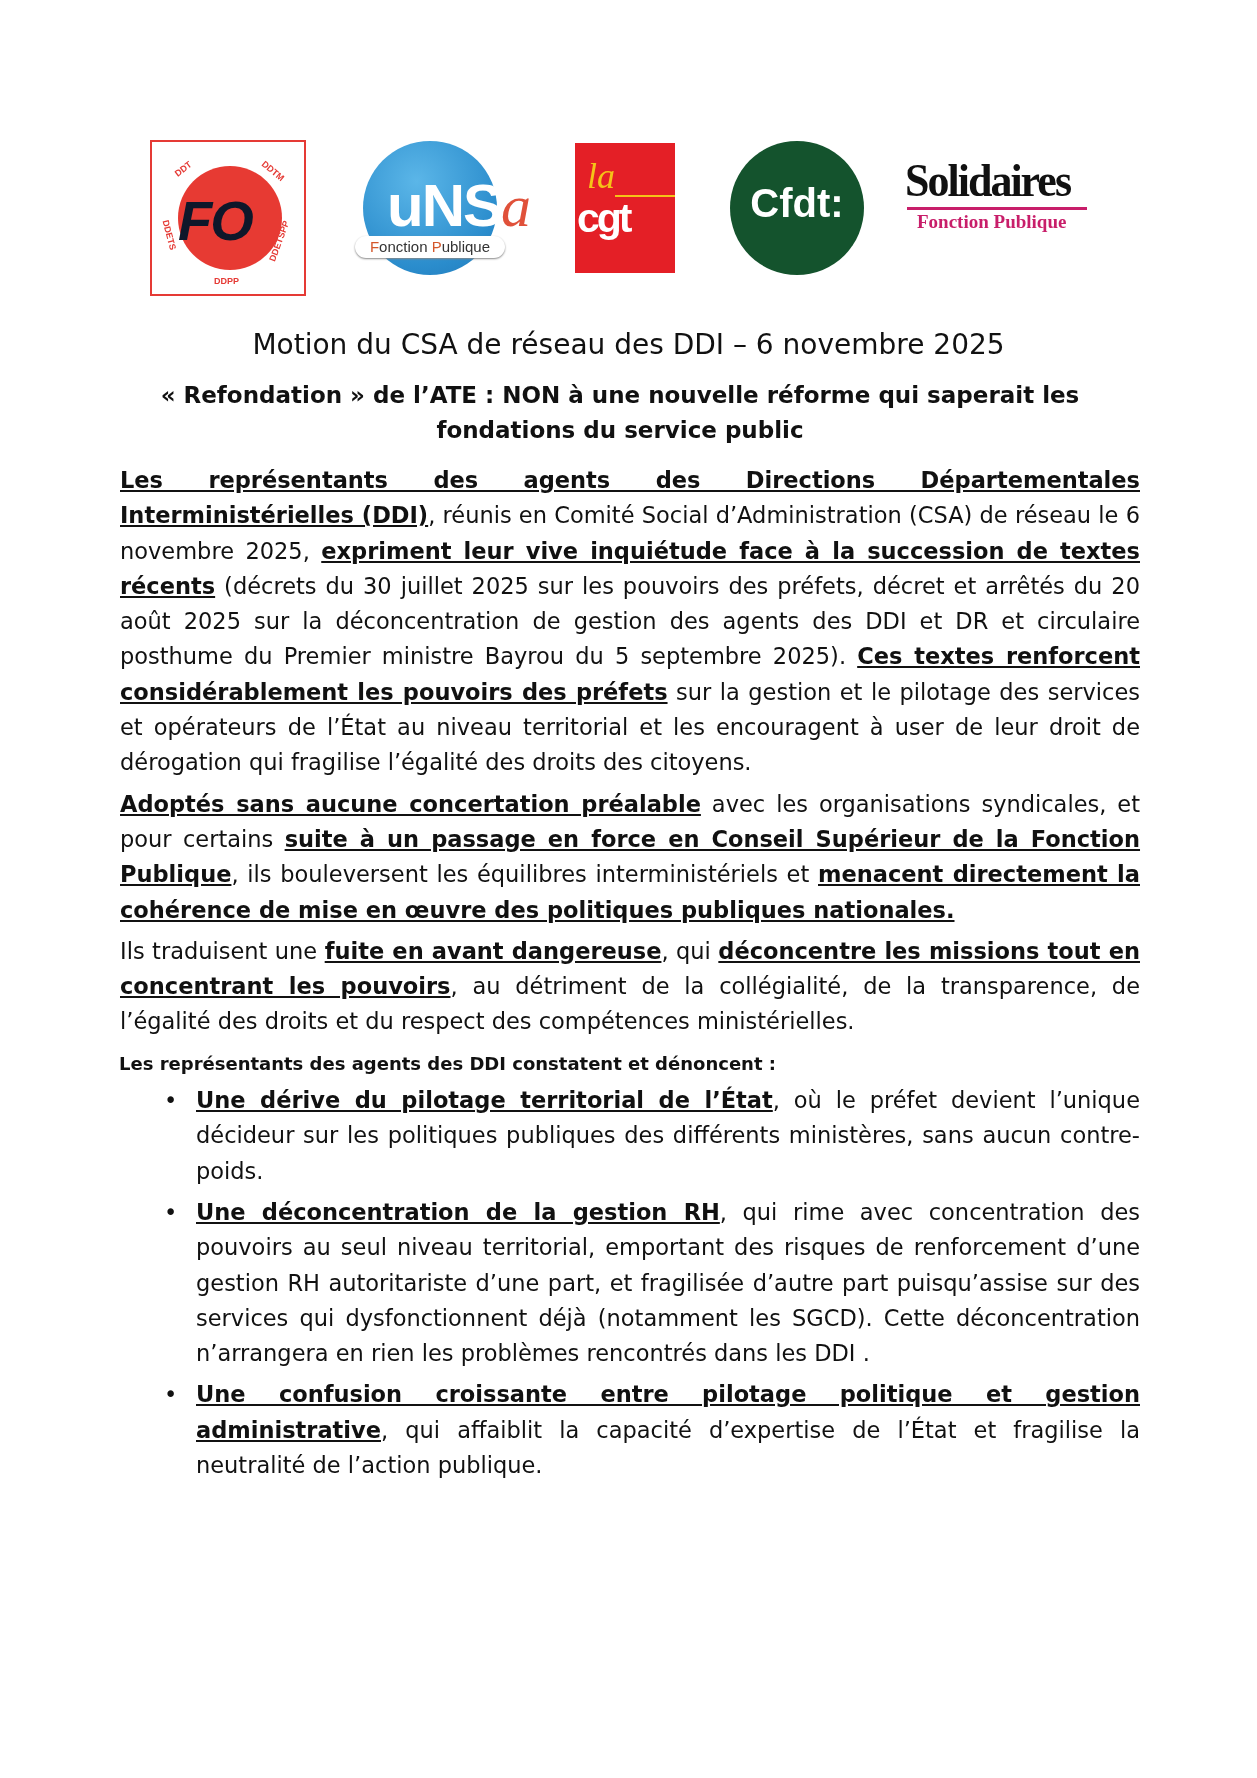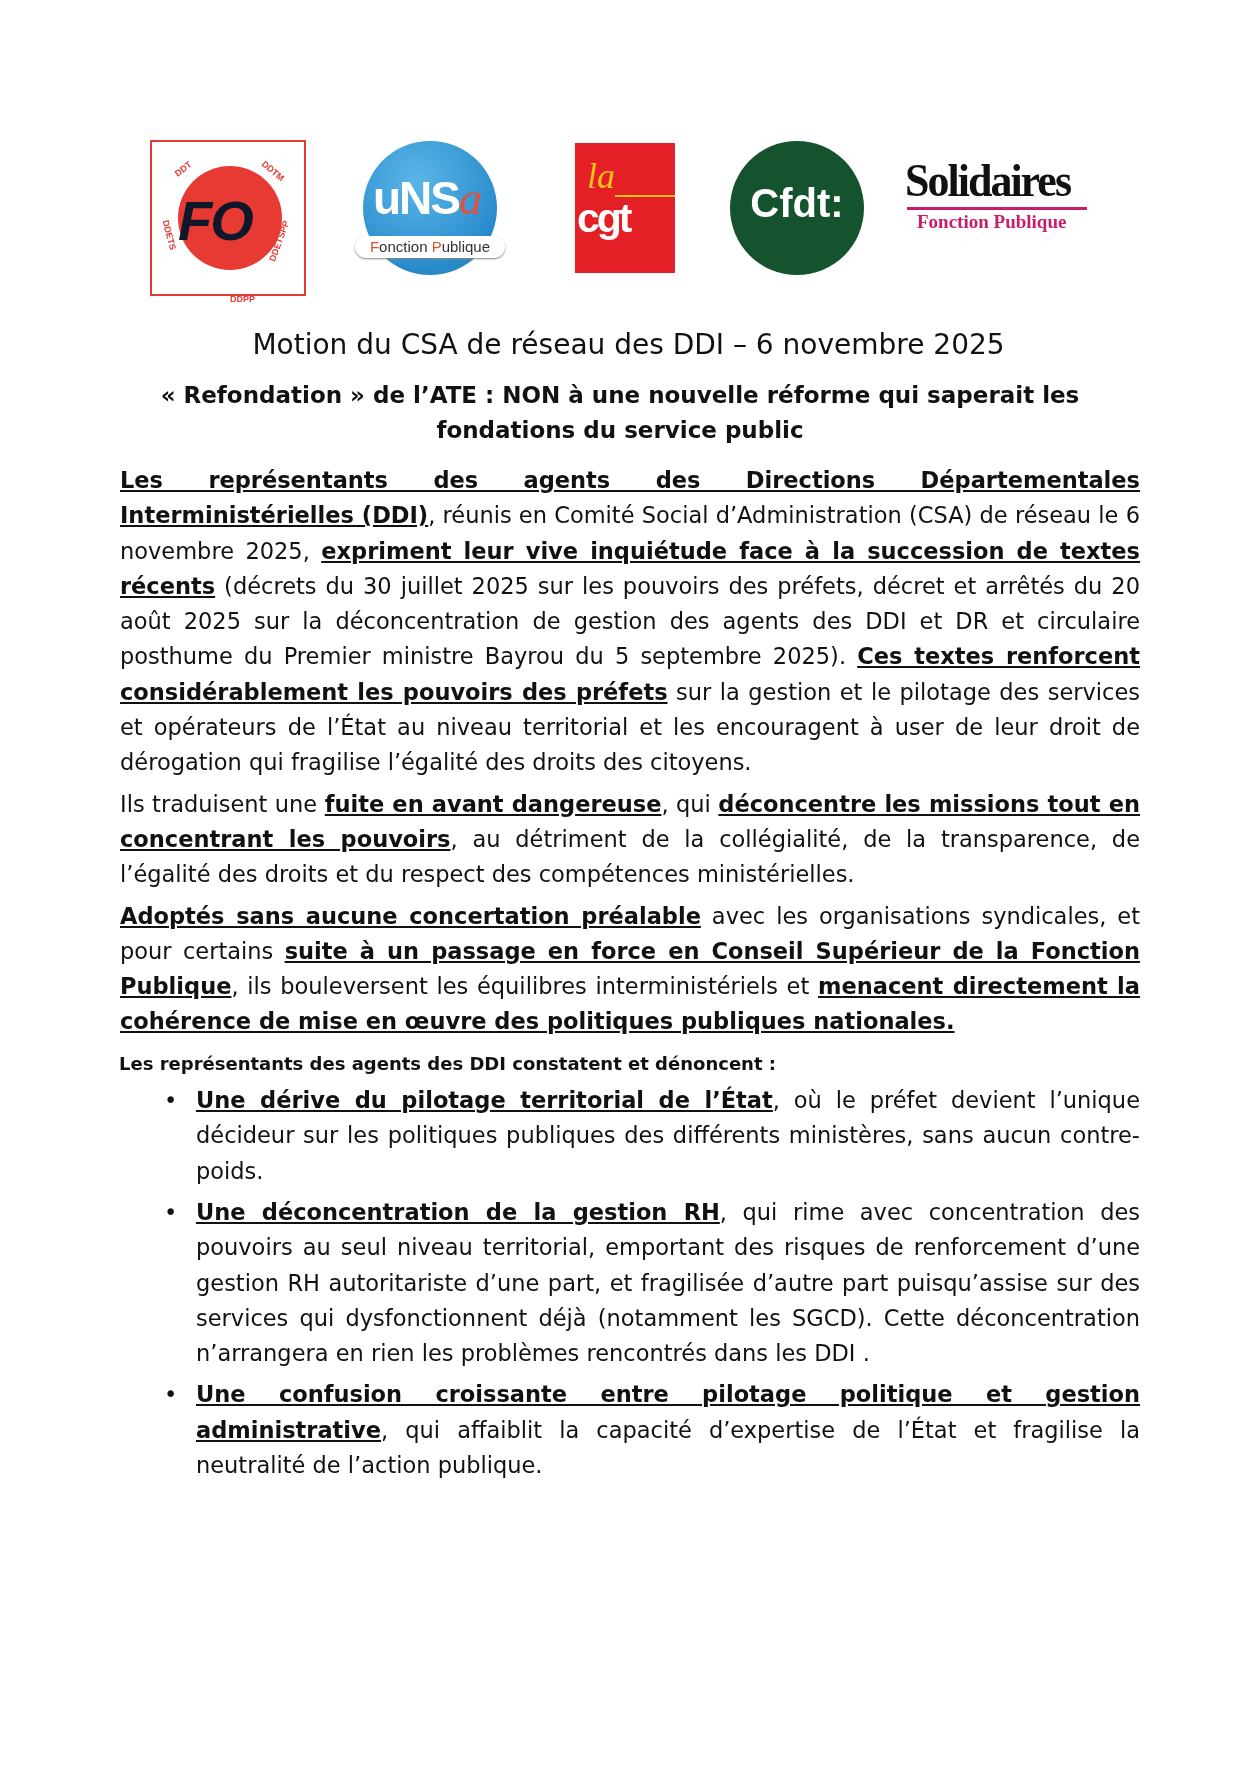--- a/index.html
+++ b/index.html
@@ -12,27 +12,27 @@
   .logo { position:absolute; }
   .fo { left:0; top:5px; width:156px; height:156px; border:2px solid #e53a35; box-sizing:border-box; background:#fff; }
   .fo-circle { position:absolute; left:26px; top:24px; width:104px; height:104px; border-radius:50%; background:#e73a33; }
   .fo-text { position:absolute; left:0; right:0; top:22px; text-align:left; color:#0f172a; font-weight:bold; font-style:italic;
              font-family:"Liberation Sans", sans-serif; font-size:56px; letter-spacing:-2px; }
   .fo-lab { position:absolute; color:#e53a35; font-weight:bold; font-size:9px; font-family:"Liberation Sans", sans-serif; }
   .fo-ddt { left:22px; top:22px; transform:rotate(-38deg); }
   .fo-ddtm { left:108px; top:24px; transform:rotate(40deg); }
   .fo-ddets { left:2px; top:88px; transform:rotate(75deg); }
   .fo-ddetspp { left:106px; top:94px; transform:rotate(-70deg); }
-  .fo-ddpp { left:62px; top:152px;margin-left:16px; }
+  .fo-ddpp { left:62px; top:134px; }
 
   .unsa { left:205px; top:6px; width:150px; height:150px; }
   .unsa-circle { position:absolute; left:8px; top:0; width:134px; height:134px; border-radius:50%;
                  background:radial-gradient(circle at 40% 30%, #5bb6e8, #2a8ccc 70%, #2078b8); }
-  .unsa-text { position:absolute; left:18px; top:30px; color:#fff; font-family:"Liberation Sans", sans-serif;
-               font-weight:bold; font-size:46px; letter-spacing:-2px; }
+  .unsa-text { position:absolute; left:32px; top:30px; color:#fff; font-family:"Liberation Sans", sans-serif;
+               font-weight:bold; font-size:60px; letter-spacing:-2px; }
   .unsa-a { color:#e0513a; font-style:italic; font-weight:normal; font-family:"Liberation Serif", serif; }
   .unsa-band { position:absolute; left:0; top:95px; width:150px; height:22px; background:#fff; border-radius:11px;
                box-shadow:0 1px 2px #888; text-align:center; font-size:15px; color:#333; line-height:22px;
                font-family:"Liberation Sans", sans-serif; }
   .unsa-band b { color:#d4572b; font-weight:normal; }
 
   .cgt { left:425px; top:8px; width:100px; height:130px; background:#e41f26; }
   .cgt-la { position:absolute; left:12px; top:12px; color:#f5c318; font-style:italic; font-size:36px; font-family:"Liberation Serif", serif; }
   .cgt-line { position:absolute; left:40px; top:52px; width:60px; height:2px; background:#f5c318; }
   .cgt-text { position:absolute; left:2px; top:52px; color:#fff; font-family:"Liberation Sans", sans-serif; font-weight:bold; font-size:41px; letter-spacing:-3px; }
@@ -96,22 +96,22 @@
       <div class="sol-line"></div>
       <div class="sol-sub">Fonction Publique</div>
     </div>
   </div>
 
   <div class="motion-title">Motion du CSA de réseau des DDI – 6 novembre 2025</div>
   <div class="subtitle">« Refondation » de l’ATE : NON à une nouvelle réforme qui saperait les fondations du service public</div>
 
   <div class="body">
     <p><b>Les représentants des agents des Directions Départementales Interministérielles (DDI)</b>, réunis en Comité Social d’Administration (CSA) de réseau le 6 novembre 2025, <b>expriment leur vive inquiétude face à la succession de textes récents</b> (décrets du 30 juillet 2025 sur les pouvoirs des préfets, décret et arrêtés du 20 août 2025 sur la déconcentration de gestion des agents des DDI et DR et circulaire posthume du Premier ministre Bayrou du 5 septembre 2025). <b>Ces textes renforcent considérablement les pouvoirs des préfets</b> sur la gestion et le pilotage des services et opérateurs de l’État au niveau territorial et les encouragent à user de leur droit de dérogation qui fragilise l’égalité des droits des citoyens.</p>
+    <p><b>Adoptés sans aucune concertation préalable</b> avec les organisations syndicales, et pour certains <b>suite à un passage en force en Conseil Supérieur de la Fonction Publique</b>, ils bouleversent les équilibres interministériels et <b>menacent directement la cohérence de mise en œuvre des politiques publiques nationales.</b></p>
     <p>Ils traduisent une <b>fuite en avant dangereuse</b>, qui <b>déconcentre les missions tout en concentrant les pouvoirs</b>, au détriment de la collégialité, de la transparence, de l’égalité des droits et du respect des compétences ministérielles.</p>
-    <p><b>Adoptés sans aucune concertation préalable</b> avec les organisations syndicales, et pour certains <b>suite à un passage en force en Conseil Supérieur de la Fonction Publique</b>, ils bouleversent les équilibres interministériels et <b>menacent directement la cohérence de mise en œuvre des politiques publiques nationales.</b></p>
     <p class="section-heading">Les représentants des agents des DDI constatent et dénoncent :</p>
     <ul class="bullets">
       <li><b>Une dérive du pilotage territorial de l’État</b>, où le préfet devient l’unique décideur sur les politiques publiques des différents ministères, sans aucun contre-poids.</li>
       <li><b>Une déconcentration de la gestion RH</b>, qui rime avec concentration des pouvoirs au seul niveau territorial, emportant des risques de renforcement d’une gestion RH autoritariste d’une part, et fragilisée d’autre part puisqu’assise sur des services qui dysfonctionnent déjà (notamment les SGCD). Cette déconcentration n’arrangera en rien les problèmes rencontrés dans les DDI .</li>
       <li><b>Une confusion croissante entre pilotage politique et gestion administrative</b>, qui affaiblit la capacité d’expertise de l’État et fragilise la neutralité de l’action publique.</li>
     </ul>
   </div>
 </div>
 
 </body></html>

